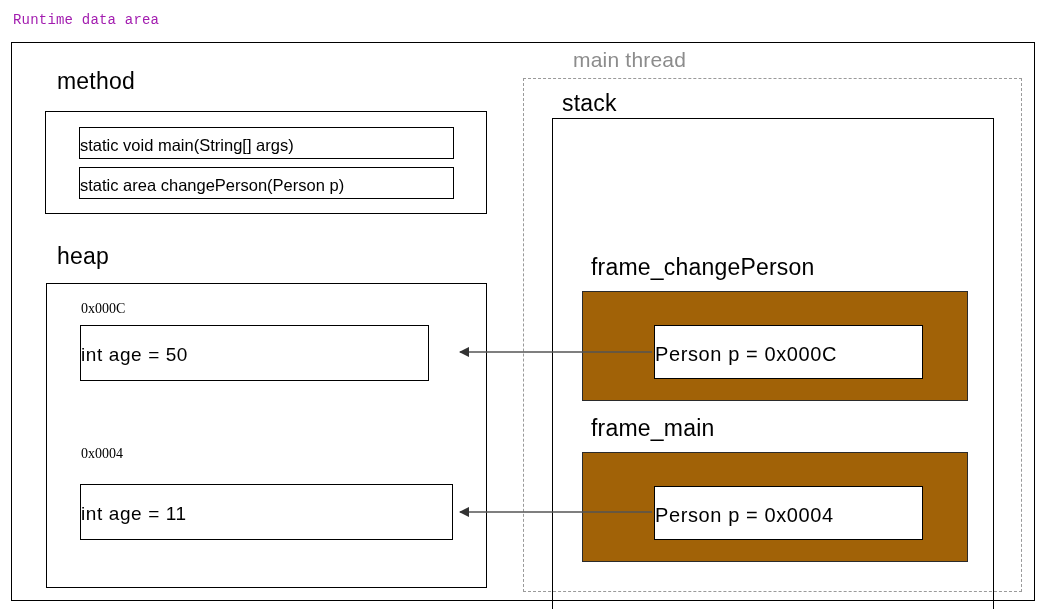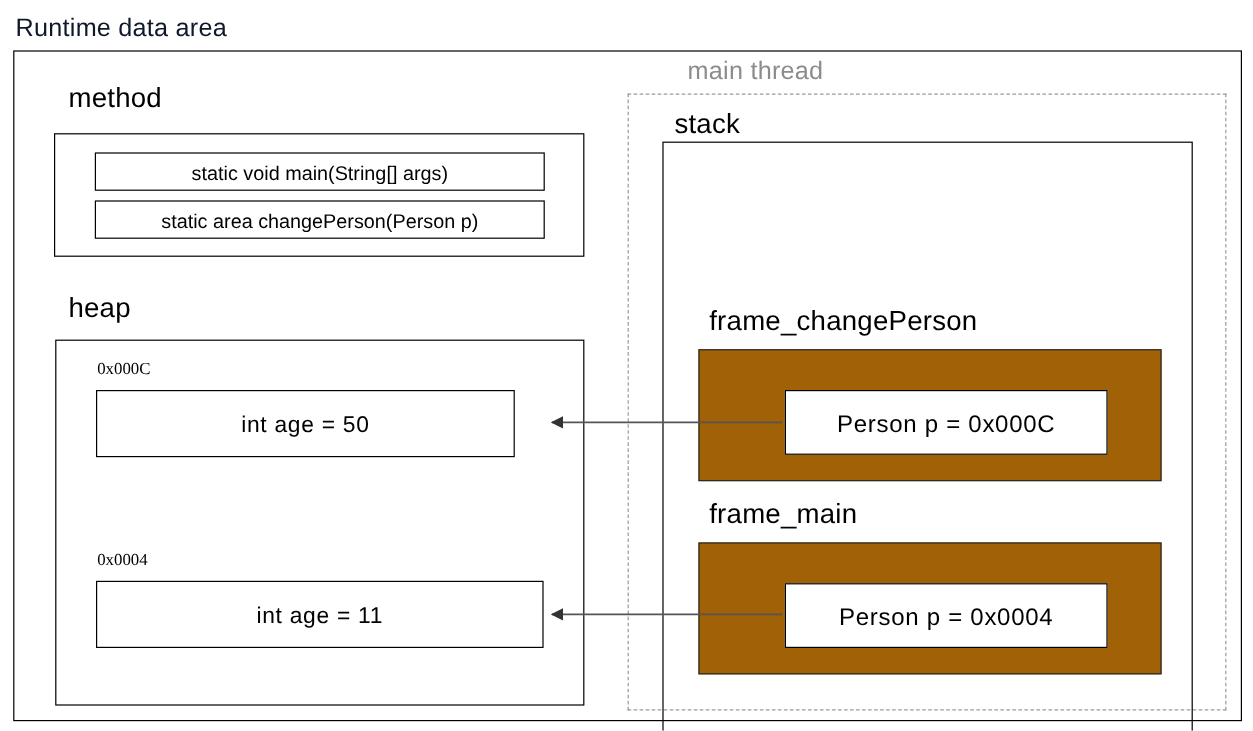--- a/index.html
+++ b/index.html
@@ -21,21 +21,21 @@
 
   
   .abs { position: absolute; box-sizing: border-box; }
 
   
   .label {
     position: absolute;
     white-space: nowrap;
     line-height: 1;
   }
-  .title-main   { font-size: 21px; color: #0f172a; letter-spacing: 0.2px; }
+  .title-main   { font-size: 14px; color: #a21caf; letter-spacing: 0.2px; font-family: Liberation Mono, monospace; }
   .title-sec    { font-size: 23px; color: #000; letter-spacing: 0.2px; }
   .title-thread { font-size: 21px; color: #8c8c8c; letter-spacing: 0.2px; }
   .addr-label   { font-family: "Liberation Serif", serif; font-size: 14px; color: #000; }
 
   
   .solid-box {
     border: 1.6px solid #000000;
     background: transparent;
   }
   .thin-box {
@@ -48,21 +48,20 @@
   }
   .gray-frame {
     border: 1.4px solid #2b2b2b;
     background: #a16207;
   }
 
   
   .boxtext {
     position: absolute;
     left: 0; right: 0;
-    text-align: center;
     white-space: nowrap;
     line-height: 1;
   }
   .t-method { font-size: 16.5px; }
   .t-heap   { font-size: 19px; letter-spacing: 0.6px; }
   .t-var    { font-size: 20px; letter-spacing: 0.6px; }
 
   
   .arrow-svg { position: absolute; pointer-events: none; }
 </style>
@@ -90,21 +89,21 @@
 
   <div class="label title-sec" style="left:57px; top:245px;">heap</div>
 
   <div class="abs solid-box" style="left:46px; top:283px; width:441px; height:305px;">
 
     <div class="label addr-label" style="left:34px; top:18px;">0x000C</div>
     <div class="abs thin-box" style="left:33px; top:41px; width:349px; height:56px;">
       <div class="boxtext t-heap" style="top:19px;">int age = 50</div>
     </div>
 
-    <div class="label addr-label" style="left:34px; top:177px;text-align:right;">0x0004</div>
+    <div class="label addr-label" style="left:34px; top:163px;text-align:right;">0x0004</div>
     <div class="abs thin-box" style="left:33px; top:200px; width:373px; height:56px;">
       <div class="boxtext t-heap" style="top:19px;">int age = 11</div>
     </div>
   </div>
 
   <div class="label title-thread" style="left:553px; top:49px;margin-left:20px;">main thread</div>
 
   <div class="abs dashed-box" style="left:523px; top:78px; width:499px; height:514px;"></div>
 
   <div class="label title-sec" style="left:562px; top:92px;">stack</div>

